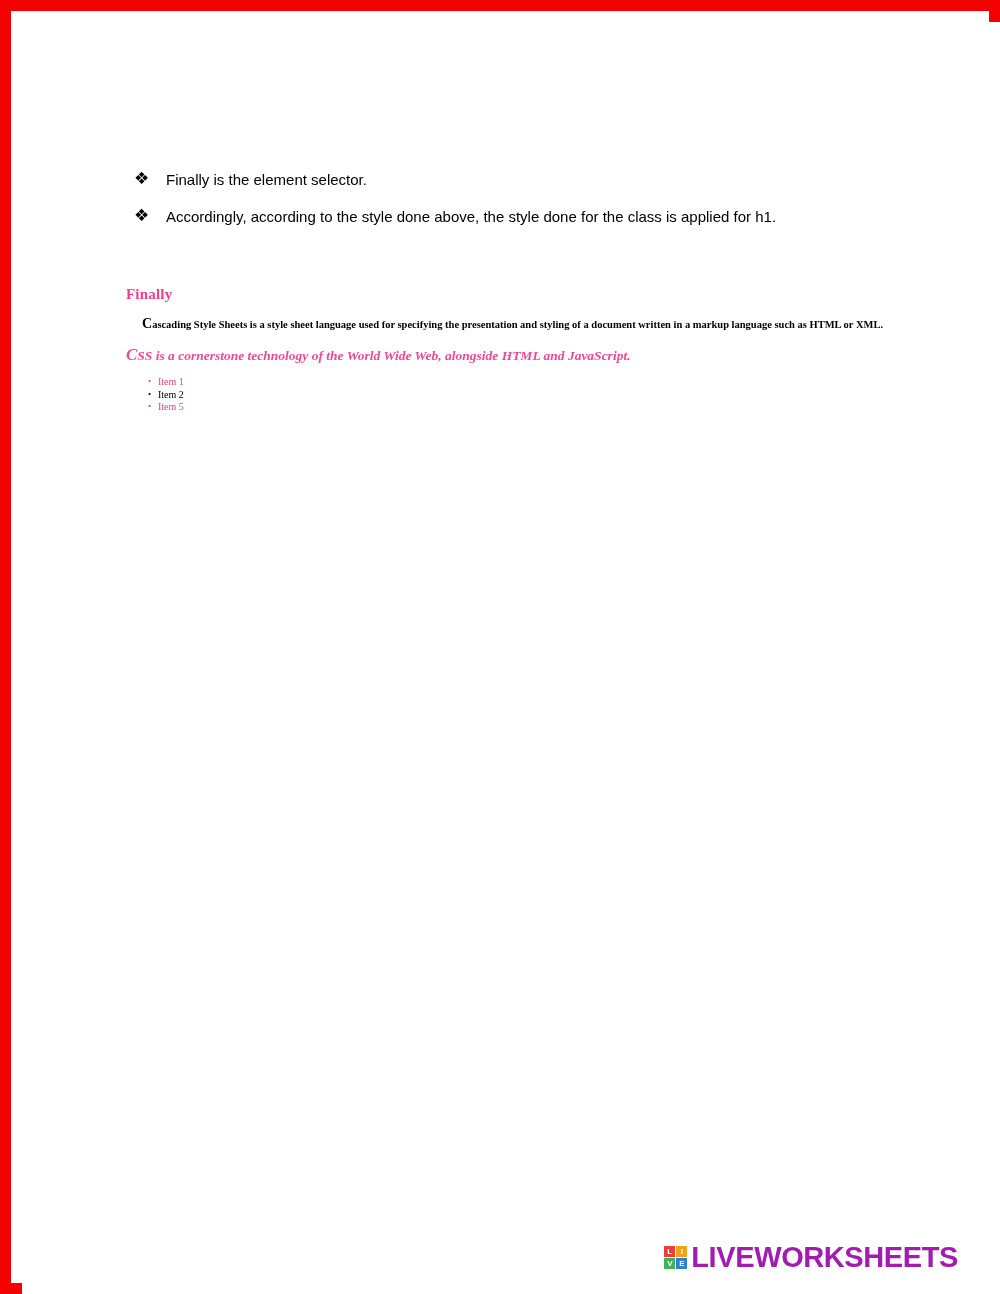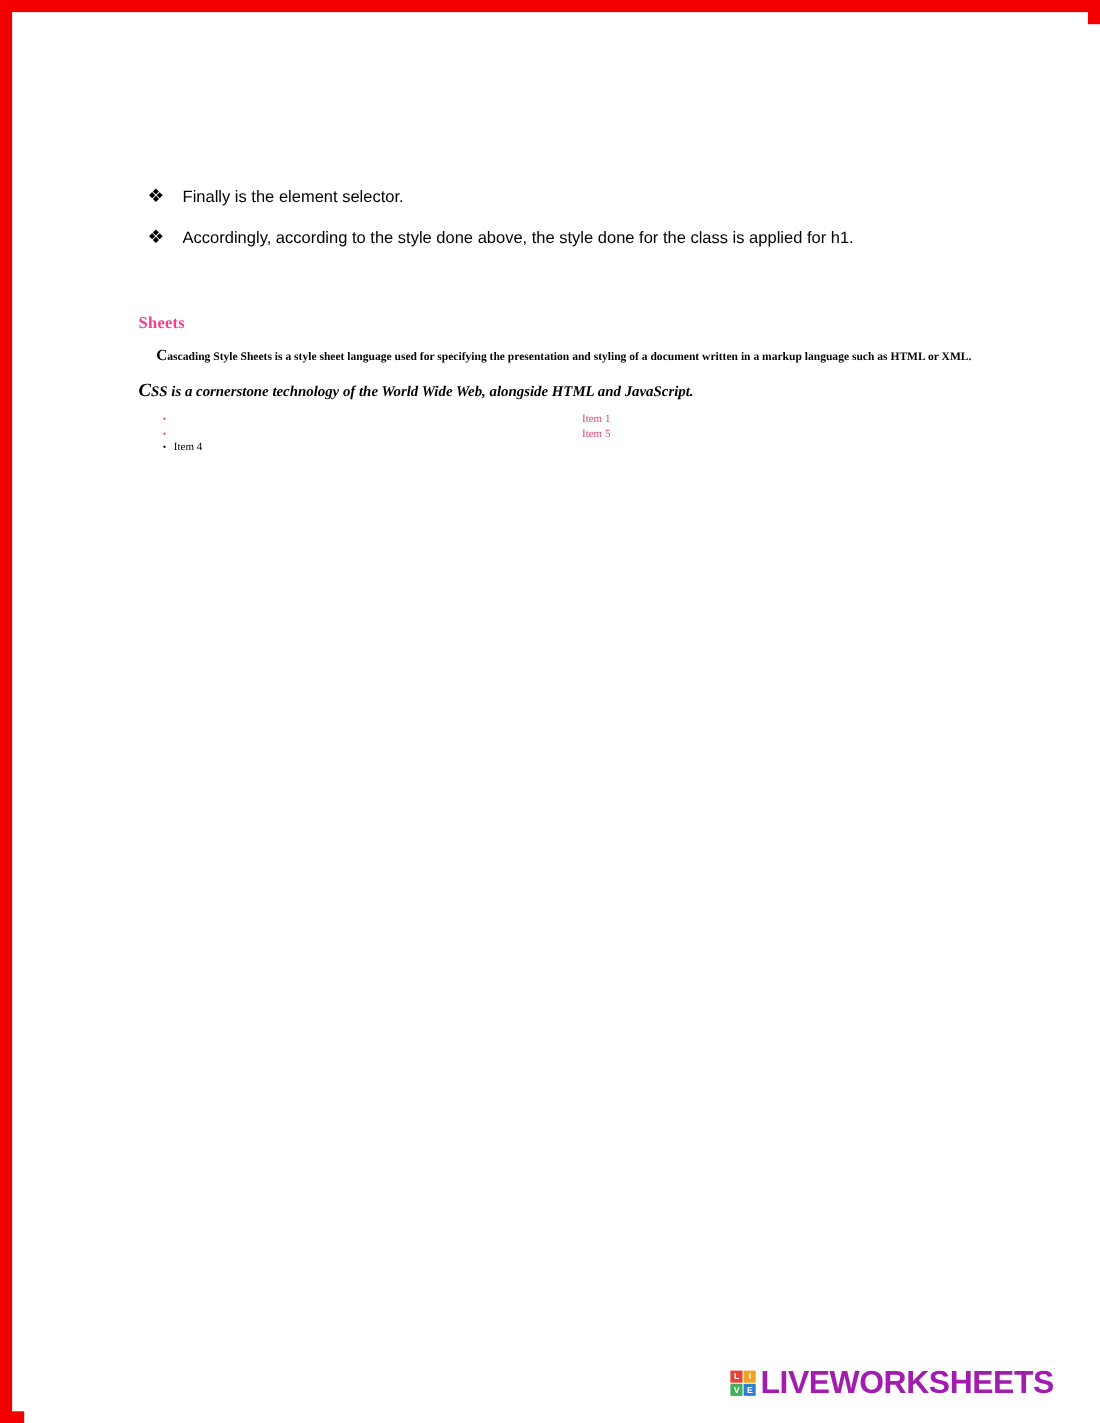--- a/index.html
+++ b/index.html
@@ -78,21 +78,21 @@
     line-height: 14px;
   }
   .demo-para .cap {
     font-size: 14px;
   }
   .demo-para2 {
     font-family: "Liberation Serif", serif;
     font-size: 13.5px;
     font-weight: bold;
     font-style: italic;
-    color: #000000;
+    color: #ec4899;
     margin: 14px 0 12px 0;
     line-height: 17px;
   }
   .demo-para2 .cap2 {
     font-size: 17px;
   }
   .demo-list {
     margin: 0;
     padding-left: 22px;
     list-style: none;
@@ -107,21 +107,20 @@
   }
   .demo-list li::before {
     content: "\2022";
     position: absolute;
     left: 0;
     top: -1px;
     font-size: 9px;
   }
   .demo-list li.pink {
     color: #e0457b;
-    text-align: center;
   }
   .demo-list li.pink::before {
     color: #e0457b;
   }
   .demo-list li.dark::before {
     color: #000000;
   }
 
   .watermark {
     position: absolute;
@@ -170,30 +169,30 @@
         <span class="bullet-mark">❖</span>
         <span class="bullet-text">Finally is the element selector.</span>
       </div>
       <div class="bullet-row">
         <span class="bullet-mark">❖</span>
         <span class="bullet-text">Accordingly, according to the style done above, the style done for the class is applied for h1.</span>
       </div>
     </div>
 
     <div class="demo-block">
-      <div class="demo-heading">Sheets</div>
+      <div class="demo-heading">Finally</div>
 
       <p class="demo-para"><span class="cap">C</span><span>ascading Style Sheets is a style sheet language used for specifying the presentation and styling of a document written in a markup language such as HTML or XML.</span></p>
 
       <p class="demo-para2"><span class="cap2">C</span><span>SS is a cornerstone technology of the World Wide Web, alongside HTML and JavaScript.</span></p>
 
       <ul class="demo-list">
         <li class="pink">Item 1</li>
+        <li class="dark">Item 2</li>
         <li class="pink">Item 5</li>
-        <li class="dark">Item 4</li>
       </ul>
     </div>
 
     <div class="watermark">
       <div class="wm-tiles">
         <span class="wm-tile wm-l">L</span>
         <span class="wm-tile wm-i">I</span>
         <span class="wm-tile wm-v">V</span>
         <span class="wm-tile wm-e">E</span>
       </div>

